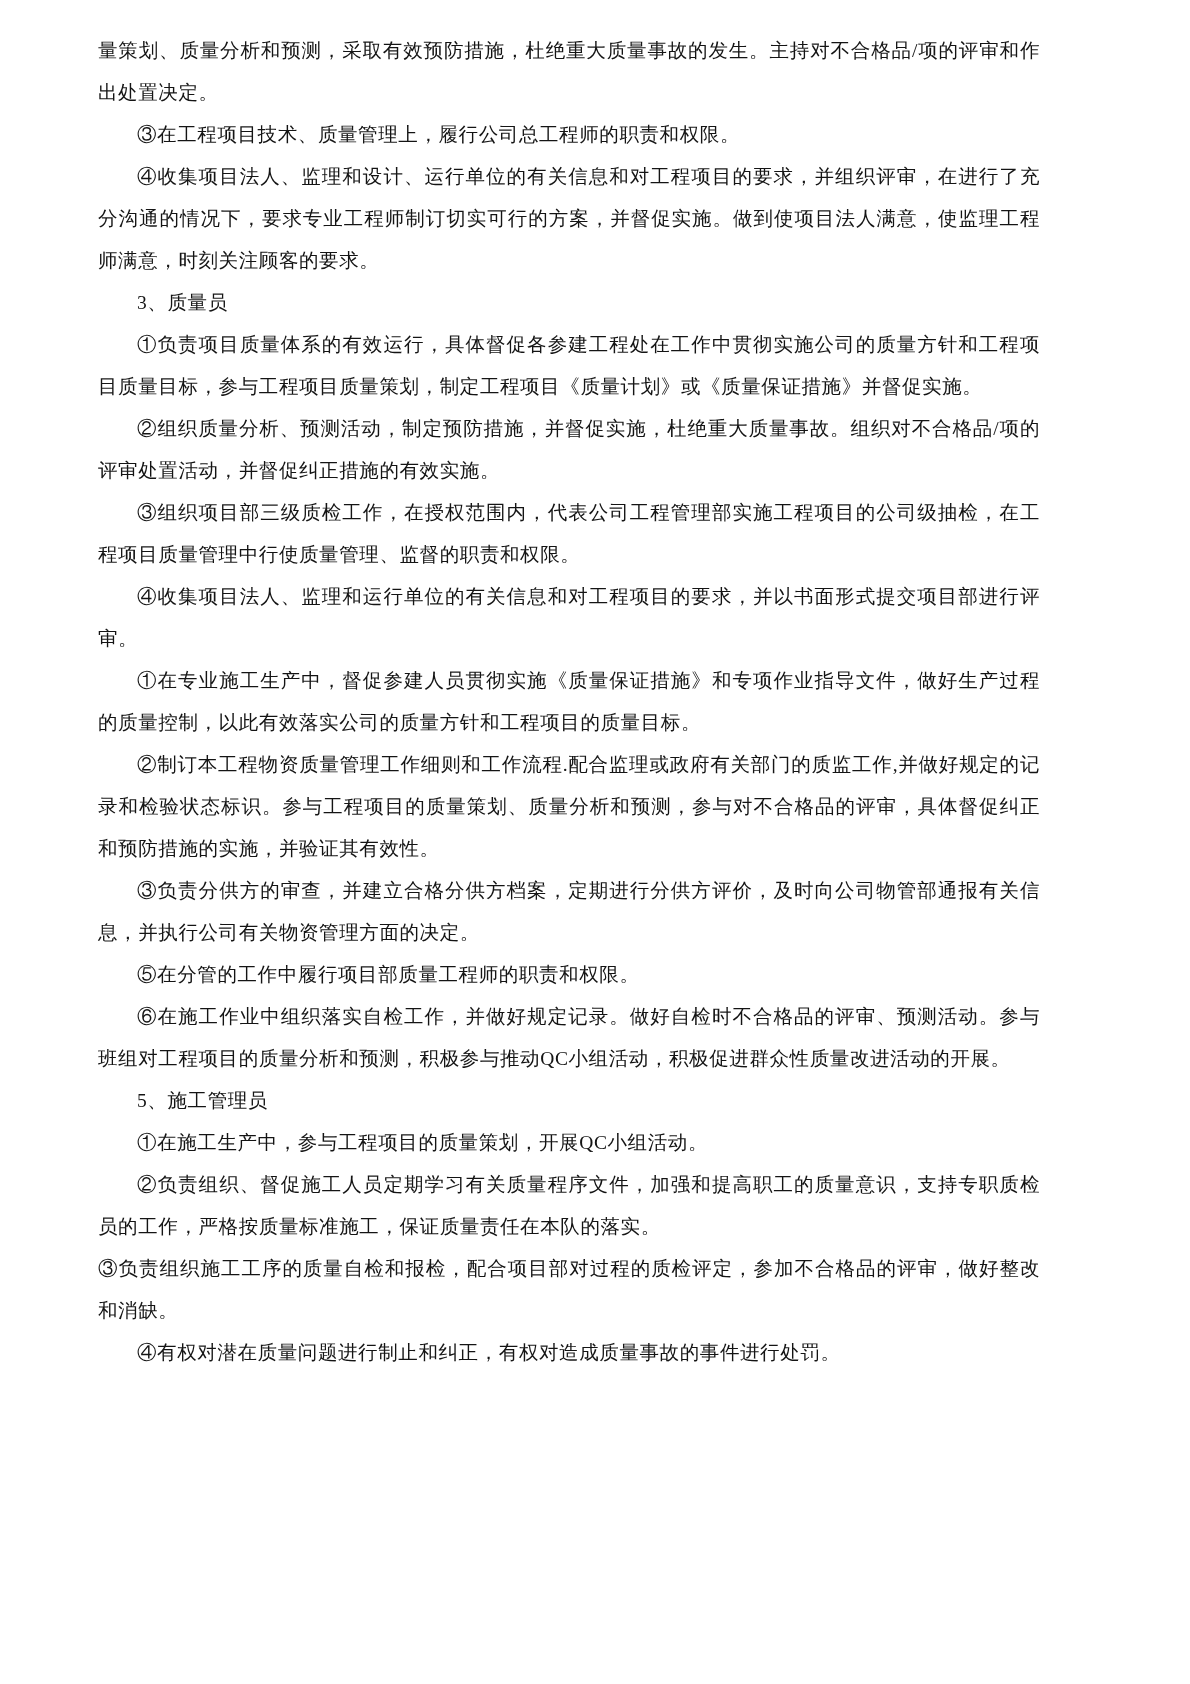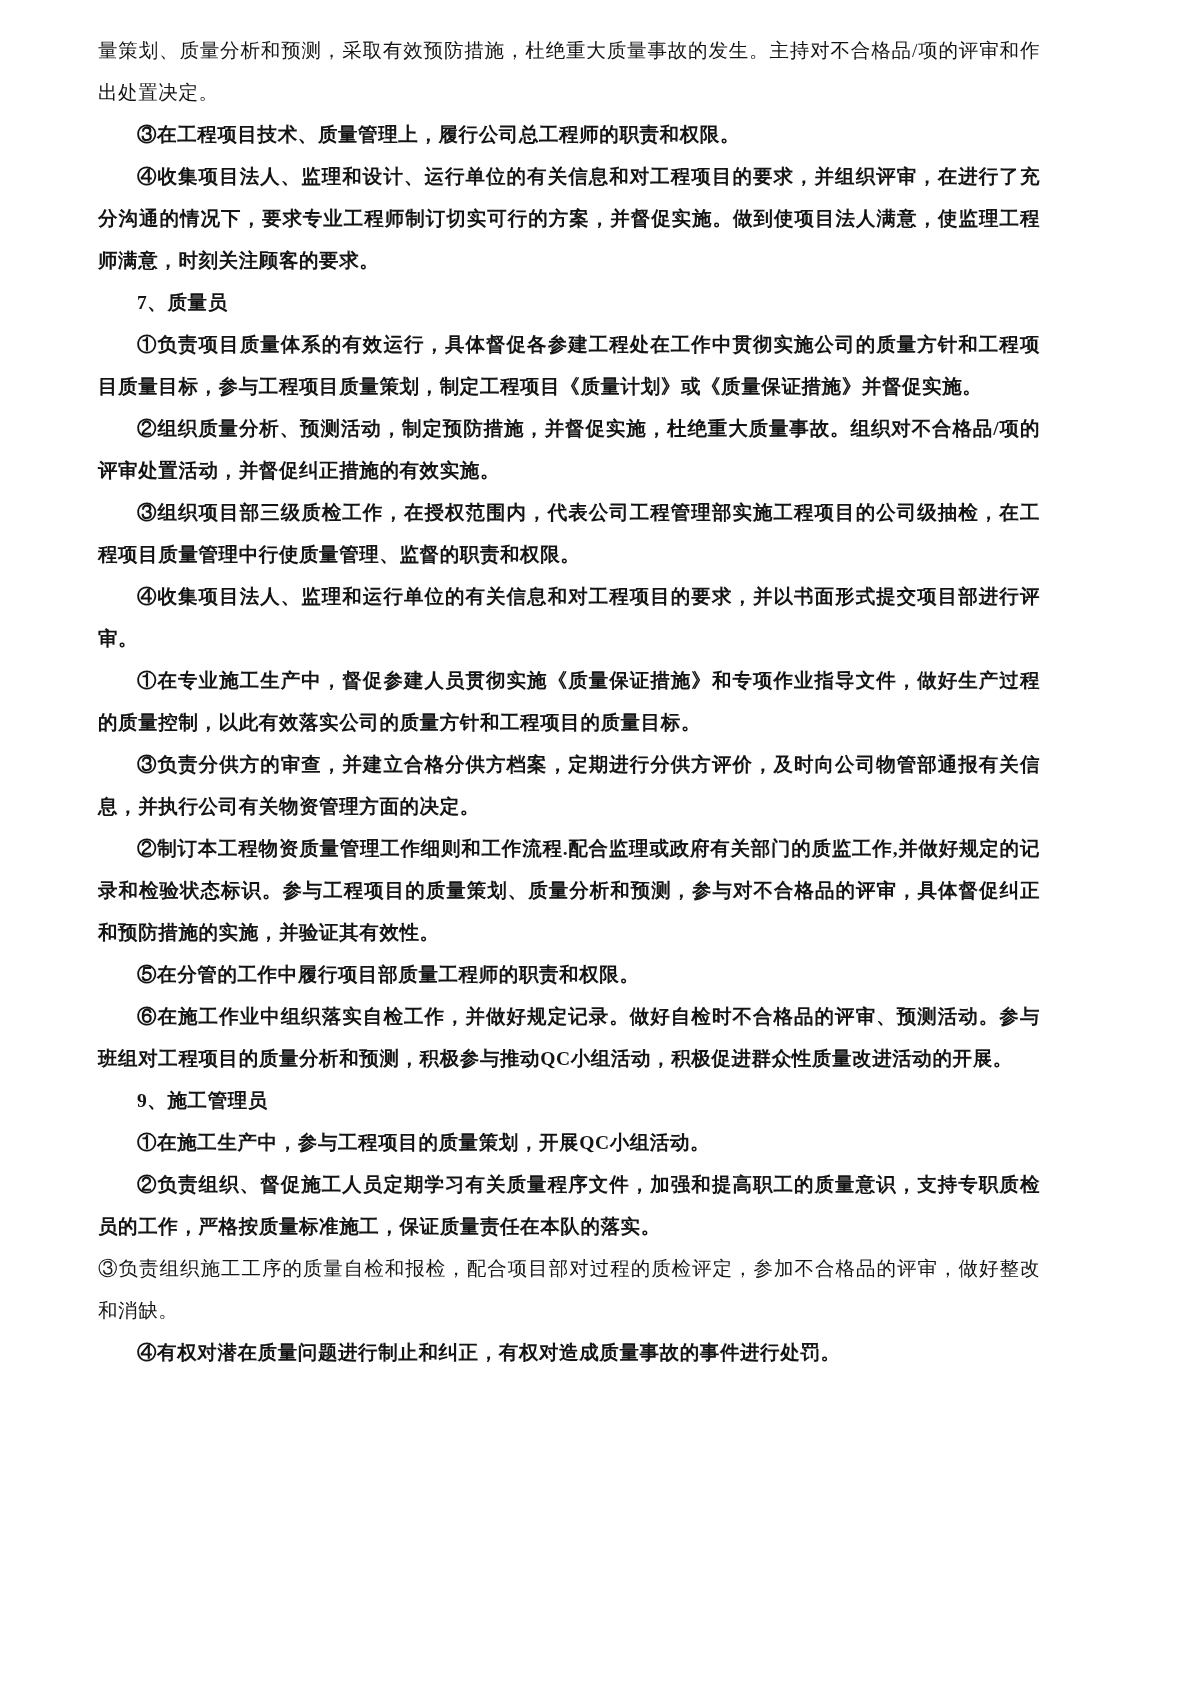--- a/index.html
+++ b/index.html
@@ -30,46 +30,45 @@
     color: #141414;
   }
   p {
     margin: 0 0 0 0;
     padding: 0;
     text-align: justify;
     text-justify: inter-ideograph;
   }
   p.indent2 {
     text-indent: 2em;
-    font-weight: bold;
   }
   p.noindent {
     text-indent: 0;
   }
   .heading {
     text-indent: 2em;
   }
 </style>
 </head>
 <body>
 
 <div class="page">
   <div class="doc-body">
     <p class="noindent">量策划、质量分析和预测，采取有效预防措施，杜绝重大质量事故的发生。主持对不合格品/项的评审和作出处置决定。</p>
     <p class="indent2">③在工程项目技术、质量管理上，履行公司总工程师的职责和权限。</p>
     <p class="indent2">④收集项目法人、监理和设计、运行单位的有关信息和对工程项目的要求，并组织评审，在进行了充分沟通的情况下，要求专业工程师制订切实可行的方案，并督促实施。做到使项目法人满意，使监理工程师满意，时刻关注顾客的要求。</p>
-    <p class="indent2 heading">7、质量员</p>
+    <p class="indent2 heading">3、质量员</p>
     <p class="indent2">①负责项目质量体系的有效运行，具体督促各参建工程处在工作中贯彻实施公司的质量方针和工程项目质量目标，参与工程项目质量策划，制定工程项目《质量计划》或《质量保证措施》并督促实施。</p>
     <p class="indent2">②组织质量分析、预测活动，制定预防措施，并督促实施，杜绝重大质量事故。组织对不合格品/项的评审处置活动，并督促纠正措施的有效实施。</p>
     <p class="indent2">③组织项目部三级质检工作，在授权范围内，代表公司工程管理部实施工程项目的公司级抽检，在工程项目质量管理中行使质量管理、监督的职责和权限。</p>
     <p class="indent2">④收集项目法人、监理和运行单位的有关信息和对工程项目的要求，并以书面形式提交项目部进行评审。</p>
     <p class="indent2">①在专业施工生产中，督促参建人员贯彻实施《质量保证措施》和专项作业指导文件，做好生产过程的质量控制，以此有效落实公司的质量方针和工程项目的质量目标。</p>
+    <p class="indent2">②制订本工程物资质量管理工作细则和工作流程.配合监理或政府有关部门的质监工作,并做好规定的记录和检验状态标识。参与工程项目的质量策划、质量分析和预测，参与对不合格品的评审，具体督促纠正和预防措施的实施，并验证其有效性。</p>
     <p class="indent2">③负责分供方的审查，并建立合格分供方档案，定期进行分供方评价，及时向公司物管部通报有关信息，并执行公司有关物资管理方面的决定。</p>
-    <p class="indent2">②制订本工程物资质量管理工作细则和工作流程.配合监理或政府有关部门的质监工作,并做好规定的记录和检验状态标识。参与工程项目的质量策划、质量分析和预测，参与对不合格品的评审，具体督促纠正和预防措施的实施，并验证其有效性。</p>
     <p class="indent2">⑤在分管的工作中履行项目部质量工程师的职责和权限。</p>
     <p class="indent2">⑥在施工作业中组织落实自检工作，并做好规定记录。做好自检时不合格品的评审、预测活动。参与班组对工程项目的质量分析和预测，积极参与推动QC小组活动，积极促进群众性质量改进活动的开展。</p>
-    <p class="indent2 heading">9、施工管理员</p>
+    <p class="indent2 heading">5、施工管理员</p>
     <p class="indent2">①在施工生产中，参与工程项目的质量策划，开展QC小组活动。</p>
     <p class="indent2">②负责组织、督促施工人员定期学习有关质量程序文件，加强和提高职工的质量意识，支持专职质检员的工作，严格按质量标准施工，保证质量责任在本队的落实。</p>
     <p class="noindent">③负责组织施工工序的质量自检和报检，配合项目部对过程的质检评定，参加不合格品的评审，做好整改和消缺。</p>
     <p class="indent2">④有权对潜在质量问题进行制止和纠正，有权对造成质量事故的事件进行处罚。</p>
   </div>
 </div>
 
 </body></html>

